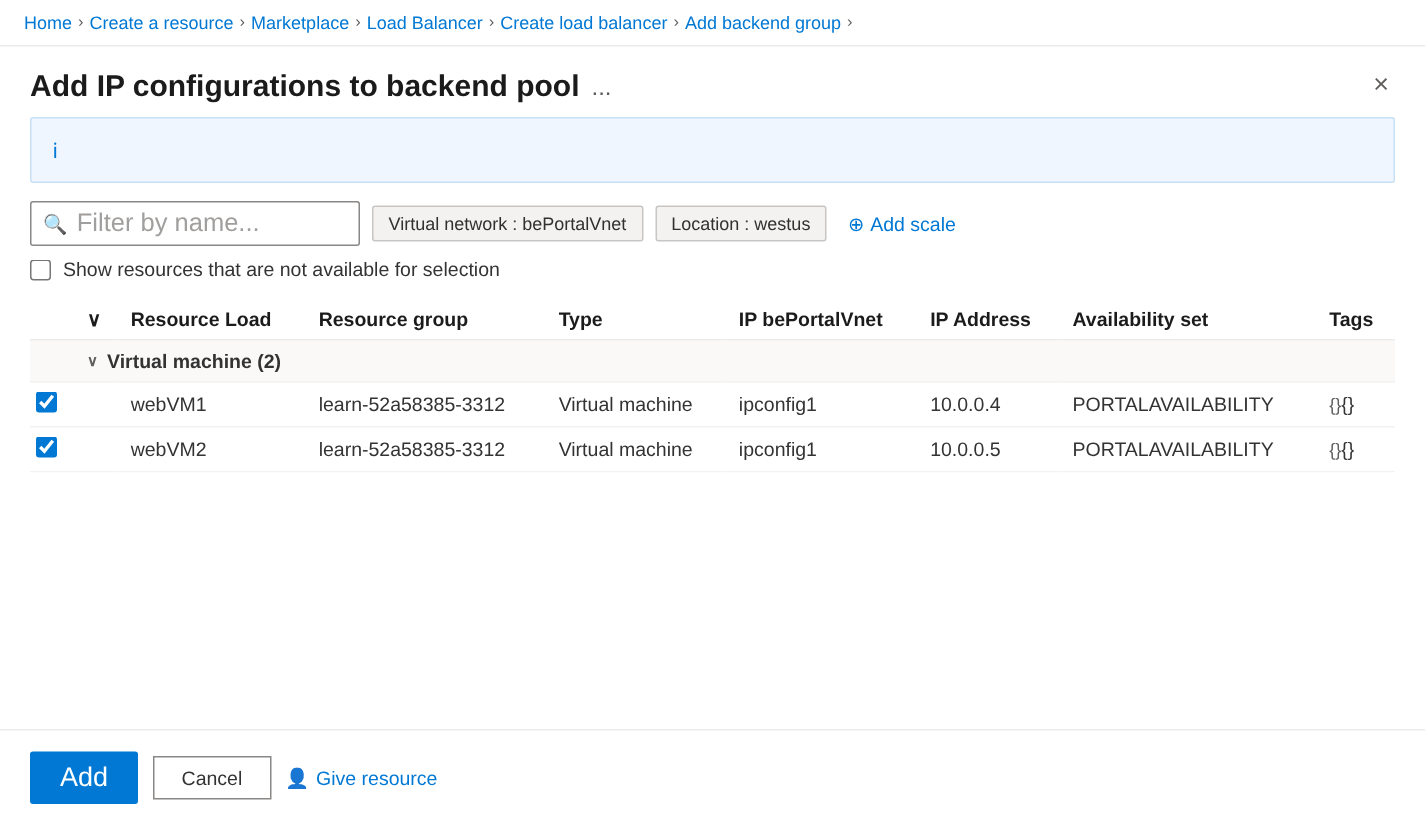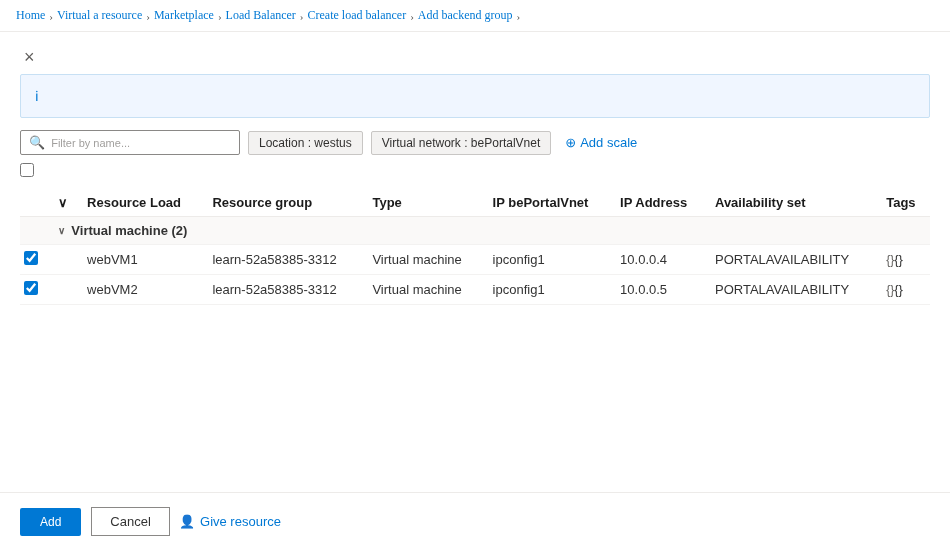--- a/index.html
+++ b/index.html
@@ -15,21 +15,20 @@
 
     
     .breadcrumb {
       display: flex;
       align-items: center;
       padding: 8px 16px;
       font-size: 12px;
       color: #0078d4;
       gap: 4px;
       border-bottom: 1px solid #edebe9;
-      font-family: Liberation Serif, serif;
     }
     .breadcrumb-sep {
       color: #605e5c;
       font-size: 11px;
     }
     .breadcrumb-item {
       color: #0078d4;
       cursor: pointer;
     }
 
@@ -100,21 +99,21 @@
       border-radius: 2px;
       padding: 4px 8px;
       gap: 6px;
       width: 220px;
       background: #fff;
     }
     .search-icon { color: #605e5c; font-size: 13px; }
     .filter-input {
       border: none;
       outline: none;
-      font-size: 11px;
+      font-size: 17px;
       color: #333;
       width: 100%;
       background: transparent;
     }
     .filter-input::placeholder { color: #a19f9d; }
 
     .filter-tag {
       background: #f3f2f1;
       border: 1px solid #c8c6c4;
       border-radius: 2px;
@@ -238,21 +237,21 @@
       gap: 10px;
       padding: 14px 20px;
       border-top: 1px solid #edebe9;
       background: #fff;
     }
     .btn-primary {
       background: #0078d4;
       color: #fff;
       border: none;
       padding: 7px 20px;
-      font-size: 12px;
+      font-size: 18px;
       cursor: pointer;
       border-radius: 2px;
       font-family: inherit;
     }
     .btn-secondary {
       background: #fff;
       color: #333;
       border: 1px solid #8a8886;
       padding: 6px 18px;
       font-size: 13px;
@@ -271,55 +270,60 @@
       cursor: pointer;
       font-family: inherit;
     }
   </style>
 </head>
 <body>
 
 <div class="breadcrumb">
   <span class="breadcrumb-item">Home</span>
   <span class="breadcrumb-sep">›</span>
-  <span class="breadcrumb-item">Virtual a resource</span>
+  <span class="breadcrumb-item">Create a resource</span>
   <span class="breadcrumb-sep">›</span>
   <span class="breadcrumb-item">Marketplace</span>
   <span class="breadcrumb-sep">›</span>
   <span class="breadcrumb-item">Load Balancer</span>
   <span class="breadcrumb-sep">›</span>
   <span class="breadcrumb-item">Create load balancer</span>
   <span class="breadcrumb-sep">›</span>
   <span class="breadcrumb-item">Add backend group</span>
   <span class="breadcrumb-sep">›</span>
 </div>
 
 <div class="panel-header">
+  <div class="panel-title-row">
+    <span class="panel-title">Add IP configurations to backend pool</span>
+    <span class="panel-ellipsis">...</span>
+  </div>
   <button class="close-btn">×</button>
 </div>
 
 <div class="info-banner">
   <span class="info-icon">ℹ</span>
 </div>
 
 <div class="filter-bar">
   <div class="filter-input-wrap">
     <span class="search-icon">🔍</span>
     <input type="text" class="filter-input" placeholder="Filter by name..." style="">
   </div>
+  <span class="filter-tag">Virtual network : bePortalVnet</span>
   <span class="filter-tag">Location : westus</span>
-  <span class="filter-tag">Virtual network : bePortalVnet</span>
   <button class="add-filter-btn">
     <span>⊕</span>
     <span>Add scale</span>
   </button>
 </div>
 
 <div class="checkbox-row">
   <input type="checkbox" style="">
+  <label>Show resources that are not available for selection</label>
 </div>
 
 <div class="table-wrap">
   <table>
     <thead>
       <tr>
         <th class="cb-cell"></th>
         <th>
           <span class="th-sort">∨</span>
         </th>

